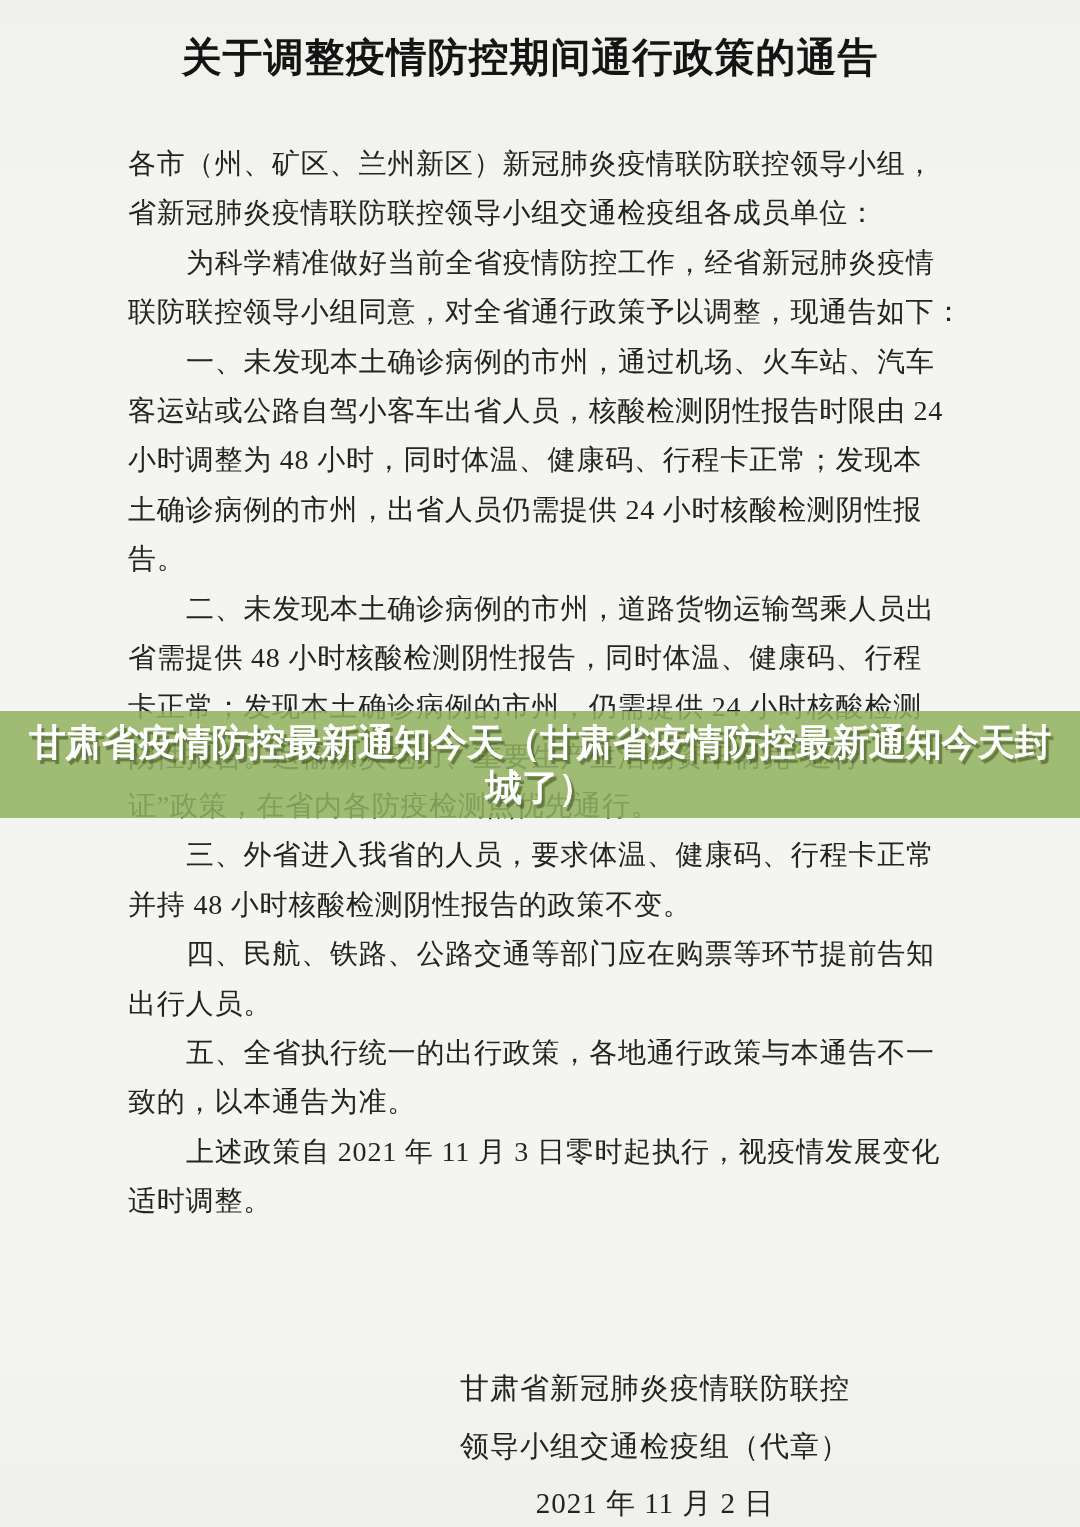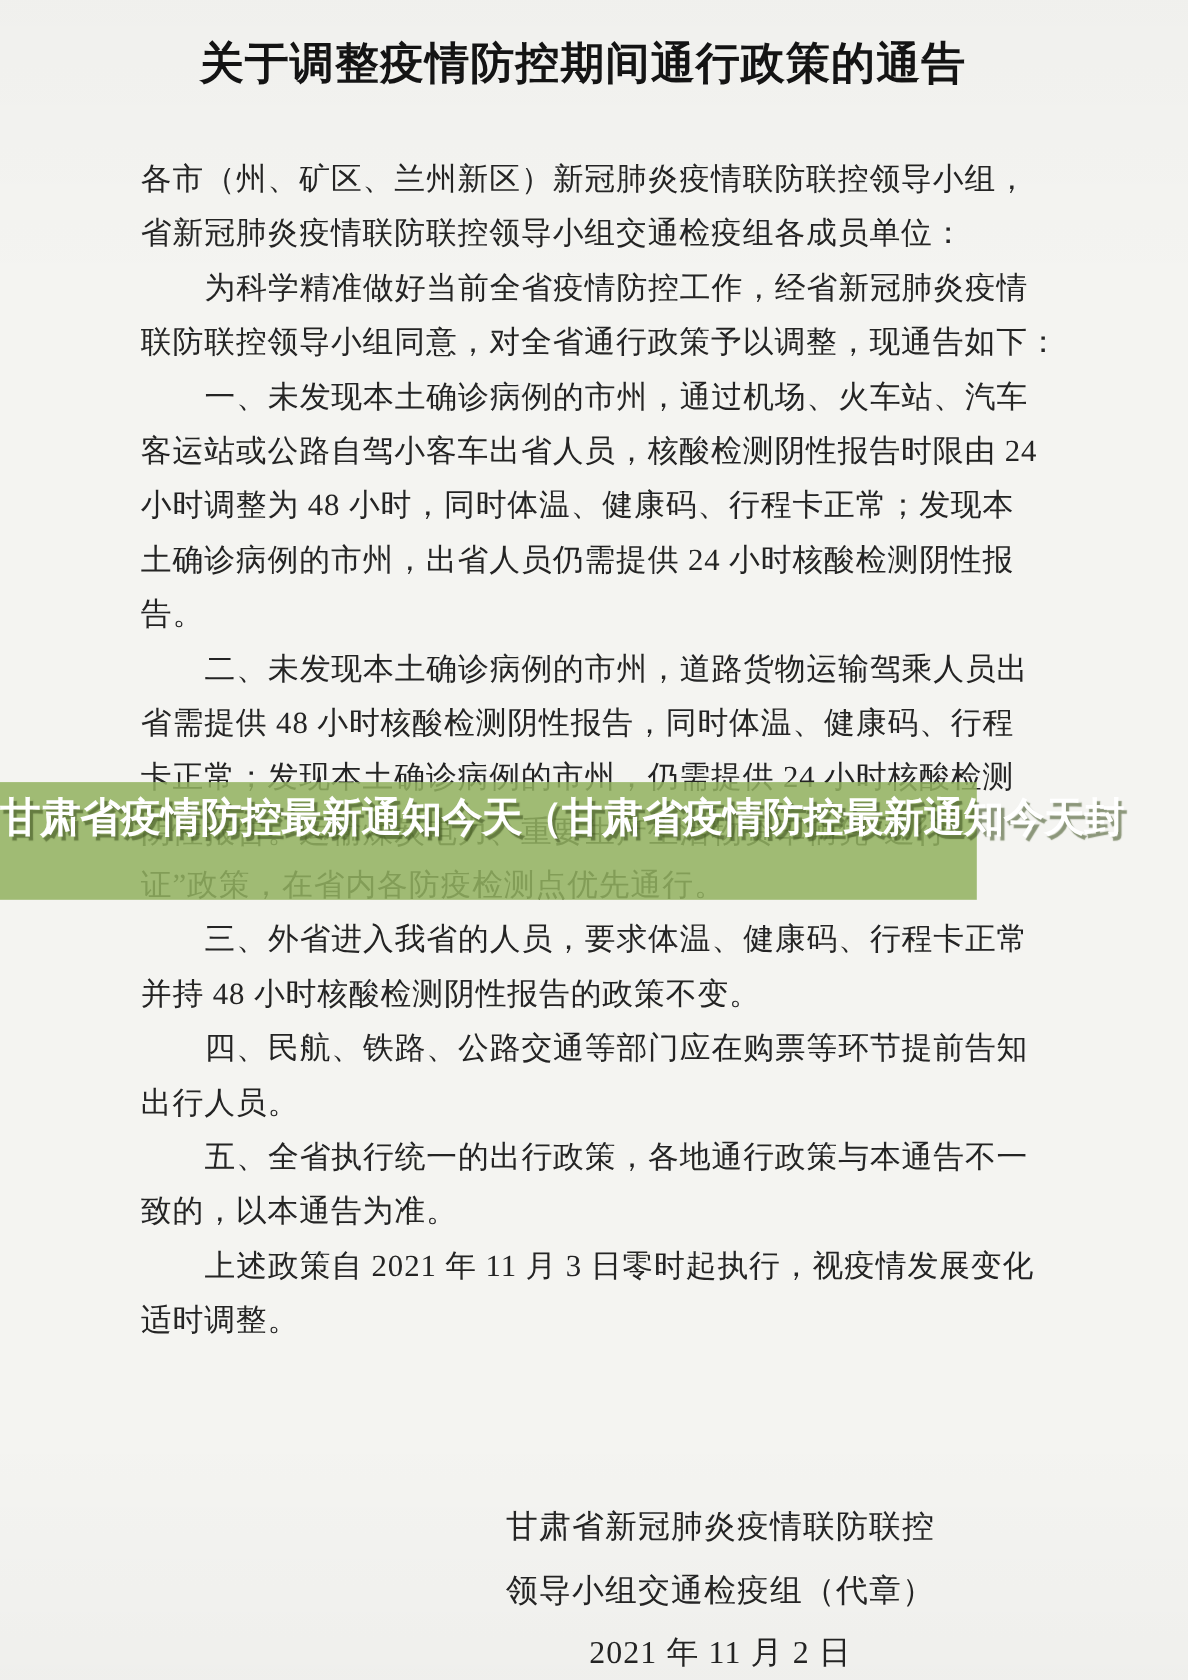--- a/index.html
+++ b/index.html
@@ -43,21 +43,21 @@
     line-height: 49.4px;
     letter-spacing: 0.8px;
     color: #242424;
   }
   .body-line { white-space: nowrap; height: 49.4px; }
   .body-line.indent { padding-left: 58px; }
   .overlay-banner {
     position: absolute;
     top: 711px;
     left: 0;
-    width: 888px;
+    width: 1080px;
     height: 107px;
     background: rgba(146, 177, 96, 0.86);
     z-index: 5;
     text-align: center;
     font-family: "Liberation Sans", "DejaVu Sans", sans-serif;
     font-weight: bold;
     color: #ffffff;
     padding-top: 9px;
   }
   .banner-line {
@@ -107,20 +107,21 @@
     <div class="body-line indent">四、民航、铁路、公路交通等部门应在购票等环节提前告知</div>
     <div class="body-line">出行人员。</div>
     <div class="body-line indent">五、全省执行统一的出行政策，各地通行政策与本通告不一</div>
     <div class="body-line">致的，以本通告为准。</div>
     <div class="body-line indent">上述政策自 2021 年 11 月 3 日零时起执行，视疫情发展变化</div>
     <div class="body-line">适时调整。</div>
   </div>
 
   <div class="overlay-banner">
     <div class="banner-line">甘肃省疫情防控最新通知今天（甘肃省疫情防控最新通知今天封</div>
+    <div class="banner-line">城了）</div>
   </div>
 
   <div class="signature-block">
     <div class="sig-line">甘肃省新冠肺炎疫情联防联控</div>
     <div class="sig-line">领导小组交通检疫组（代章）</div>
     <div class="sig-line">2021 年 11 月 2 日</div>
   </div>
 
 </div>
 

